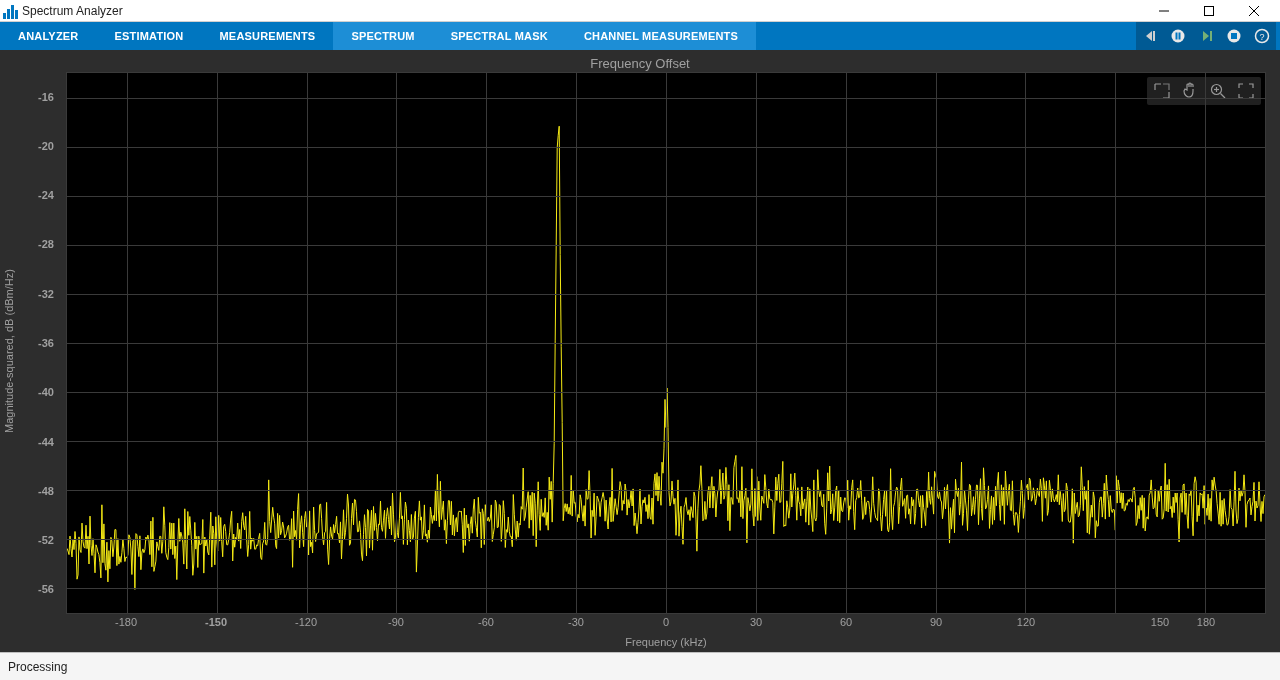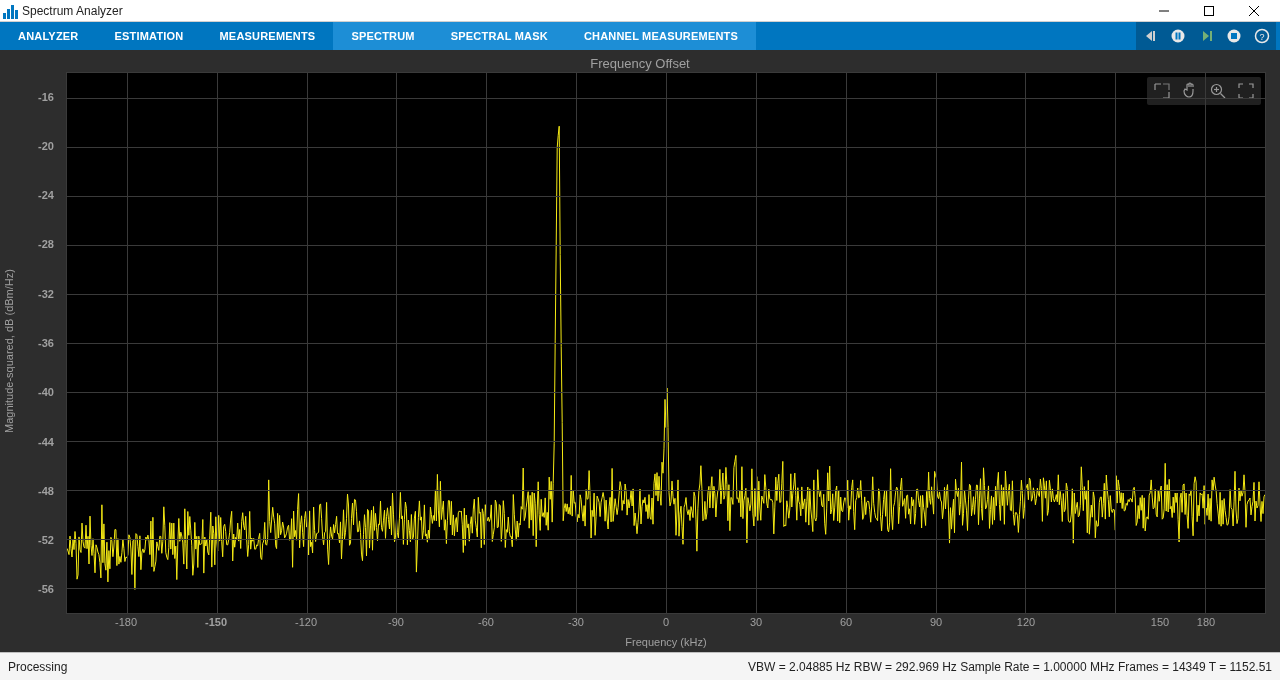--- a/index.html
+++ b/index.html
@@ -222,16 +222,13 @@
       <div style="left: 72.5%;">90</div>
       <div style="left: 80%;">120</div>
       <div style="left: 87.5%; margin-left: 44px;">150</div>
       <div style="left: 95%;">180</div>
     </div>
   <div class="xlabel">Frequency (kHz)</div>
 </div>
 
 <div class="status">
   <div>Processing</div>
-  <div class="right">
-      <div>VBW = 2.04885 Hz  RBW = 292.969 Hz  Sample Rate = 1.00000 MHz  Frames = 14349  T = 1152.51</div>
-    </div>
 </div>
 
 </body></html>

